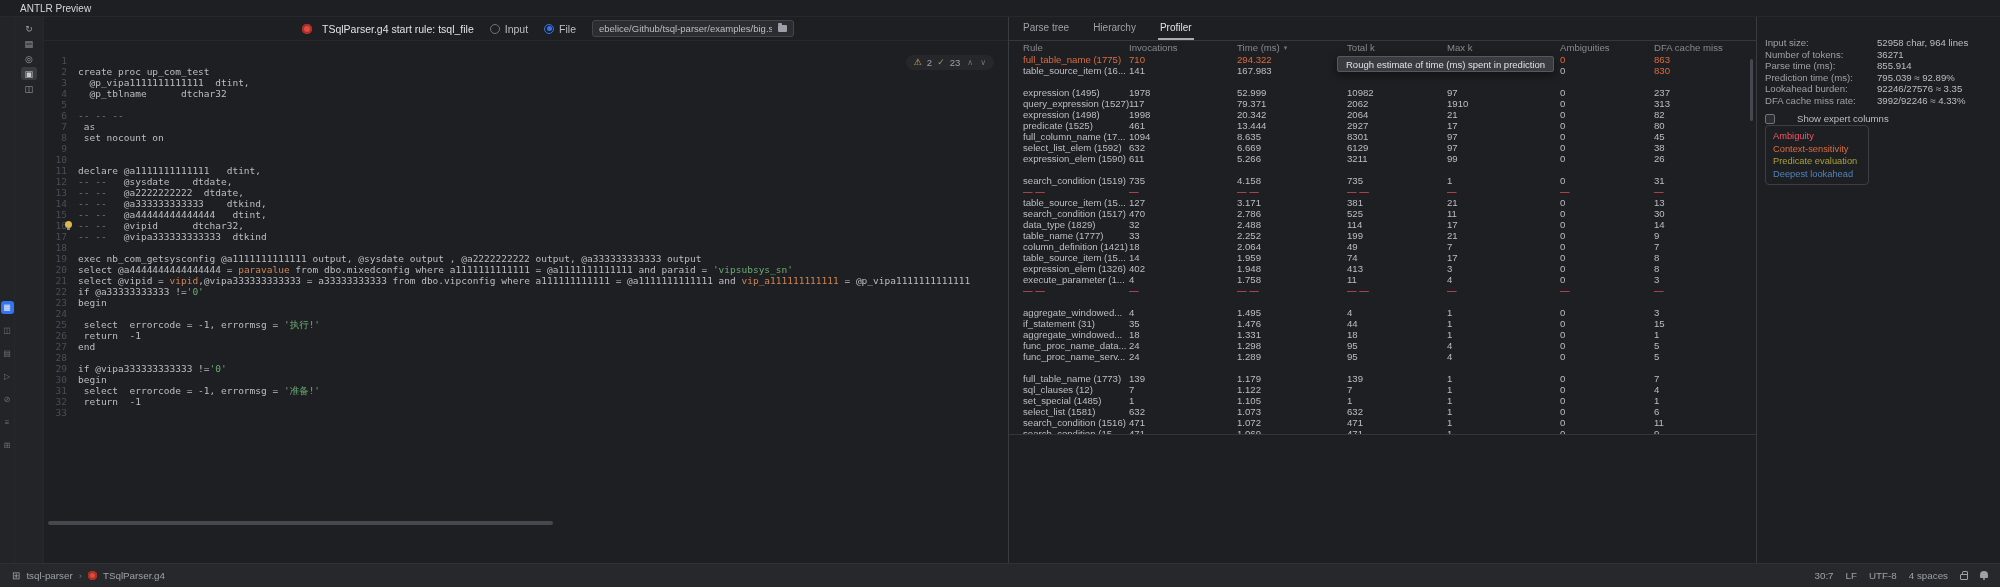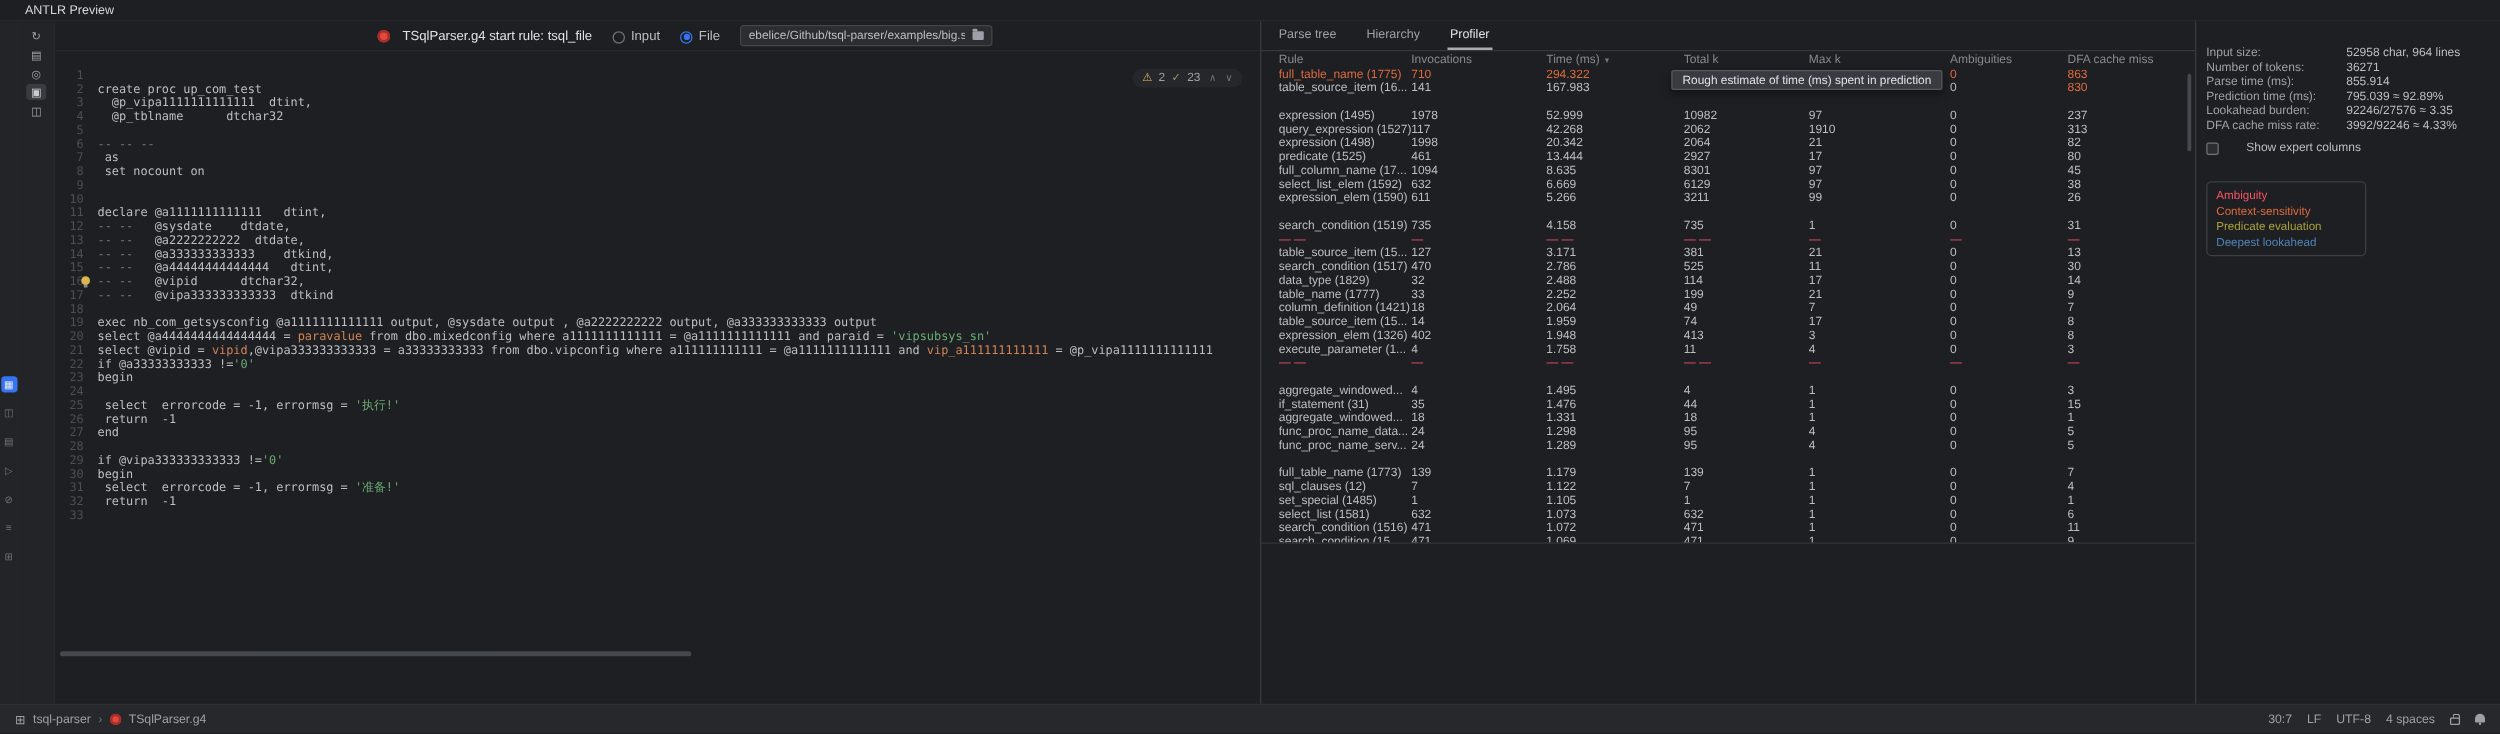--- a/index.html
+++ b/index.html
@@ -24,21 +24,21 @@
   .tb-btn{width:16px;height:13px;display:flex;align-items:center;justify-content:center;
           font-size:9px;color:#9da0a8;border-radius:3px}
   .tb-btn.active{background:#393b40;color:#c8cad0}
 
   
   .editor-pane{position:absolute;left:44px;top:17px;width:964px;bottom:24px;background:#1e1f22}
   .editor-header{height:24px;display:flex;align-items:center;gap:10px;padding-left:258px;
                  border-bottom:1px solid #26282c;font-size:10.5px;color:#dfe1e5;white-space:nowrap}
   .antlr-dot{width:10px;height:10px;border-radius:50%;background:#e0493d;box-shadow:inset 0 0 0 2px #a92e27;flex:none}
   .antlr-dot.small{width:9px;height:9px}
-  .radio-wrap{display:flex;align-items:flex-end;gap:5px;color:#bcbec4;margin-left:6px}
+  .radio-wrap{display:flex;align-items:center;gap:5px;color:#bcbec4;margin-left:6px}
   .radio{width:10px;height:10px;border:1px solid #6f737a;border-radius:50%;display:flex;
          align-items:center;justify-content:center;flex:none}
   .radio.sel{border-color:#3574f0}
   .radio.sel::after{content:'';width:5px;height:5px;border-radius:50%;background:#3574f0}
   .path-field{display:flex;align-items:center;gap:6px;width:202px;height:17px;background:#2b2d30;
               border:1px solid #43454a;border-radius:3px;padding:0 6px;font-size:9.5px;color:#bcbec4;margin-left:6px}
   .path-text{flex:1;overflow:hidden;white-space:nowrap}
   .folder{width:9px;height:7px;background:#9da0a8;border-radius:1px;position:relative;flex:none}
   .folder::before{content:'';position:absolute;top:-2px;left:0;width:4px;height:2px;background:#9da0a8;border-radius:1px 1px 0 0}
 
@@ -83,21 +83,21 @@
   .pvscroll{position:absolute;right:3px;top:42px;width:3px;height:62px;background:#45484e;border-radius:2px}
 
   
   .stats-pane{position:absolute;left:1756px;top:17px;width:244px;bottom:24px;background:#1e1f22;
               border-left:1px solid #393b40;padding:20px 0 0 8px;font-size:9.6px}
   .stat-row{display:flex;height:11.5px;align-items:center}
   .stat-label{width:112px;color:#9da0a8;white-space:nowrap}
   .stat-value{color:#bcbec4;white-space:nowrap}
   .expert{display:flex;align-items:center;gap:22px;margin-top:7px;color:#bcbec4}
   .cb{width:10px;height:10px;border:1px solid #6f737a;border-radius:2px;background:#2b2d30;flex:none}
-  .legend{margin-top:21px;width:128px;border:1px solid #3c3e43;border-radius:4px;padding:5px 7px;
+  .legend{margin-top:1px;width:104px;border:1px solid #3c3e43;border-radius:4px;padding:5px 7px;
           display:flex;flex-direction:column;gap:2.5px;font-size:9.3px}
 
   
   .statusbar{position:absolute;left:0;bottom:0;width:100%;height:24px;background:#26282b;
              border-top:1px solid #2f3136;display:flex;align-items:center;padding:0 12px;
              font-size:9.8px;color:#9da0a8}
   .sb-left{display:flex;align-items:center;gap:6px}
   .sb-right{margin-left:auto;display:flex;align-items:center;gap:12px}
   .sb-sep{color:#6f737a}
   .sb-icon{color:#9da0a8;font-size:10px}
@@ -274,21 +274,21 @@
           <div class="pcell">1978</div>
           <div class="pcell">52.999</div>
           <div class="pcell">10982</div>
           <div class="pcell">97</div>
           <div class="pcell">0</div>
           <div class="pcell">237</div>
         </div>
         <div class="prow">
           <div class="pcell">query_expression (1527)</div>
           <div class="pcell">117</div>
-          <div class="pcell">42.268</div>
+          <div class="pcell">79.371</div>
           <div class="pcell">2062</div>
           <div class="pcell">1910</div>
           <div class="pcell">0</div>
           <div class="pcell">313</div>
         </div>
         <div class="prow">
           <div class="pcell">expression (1498)</div>
           <div class="pcell">1998</div>
           <div class="pcell">20.342</div>
           <div class="pcell">2064</div>

